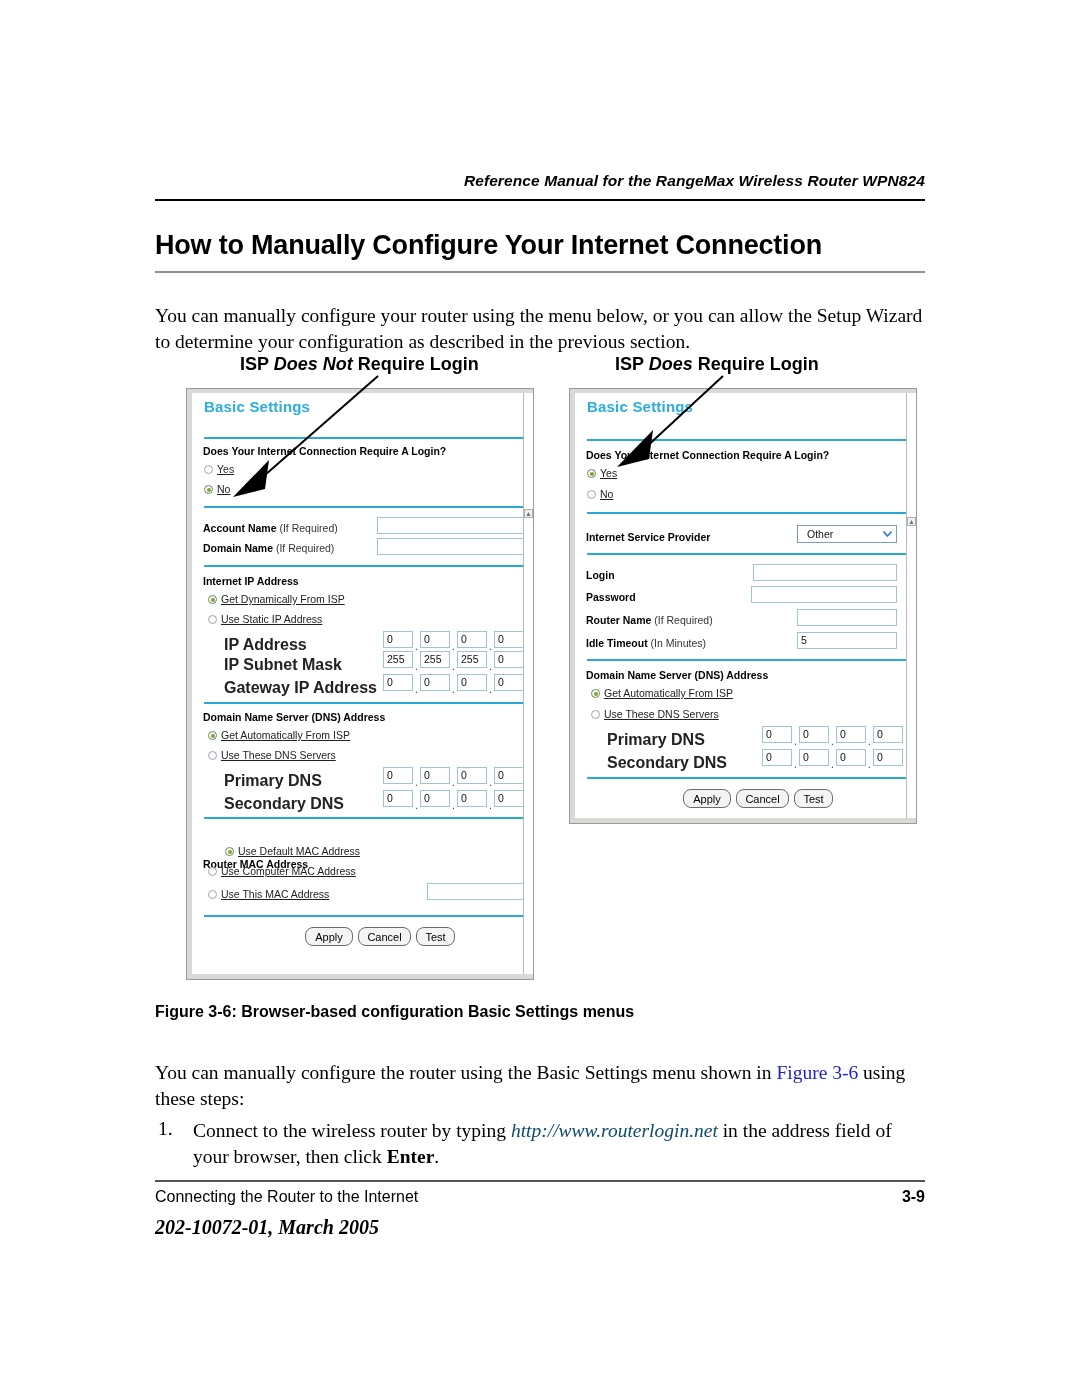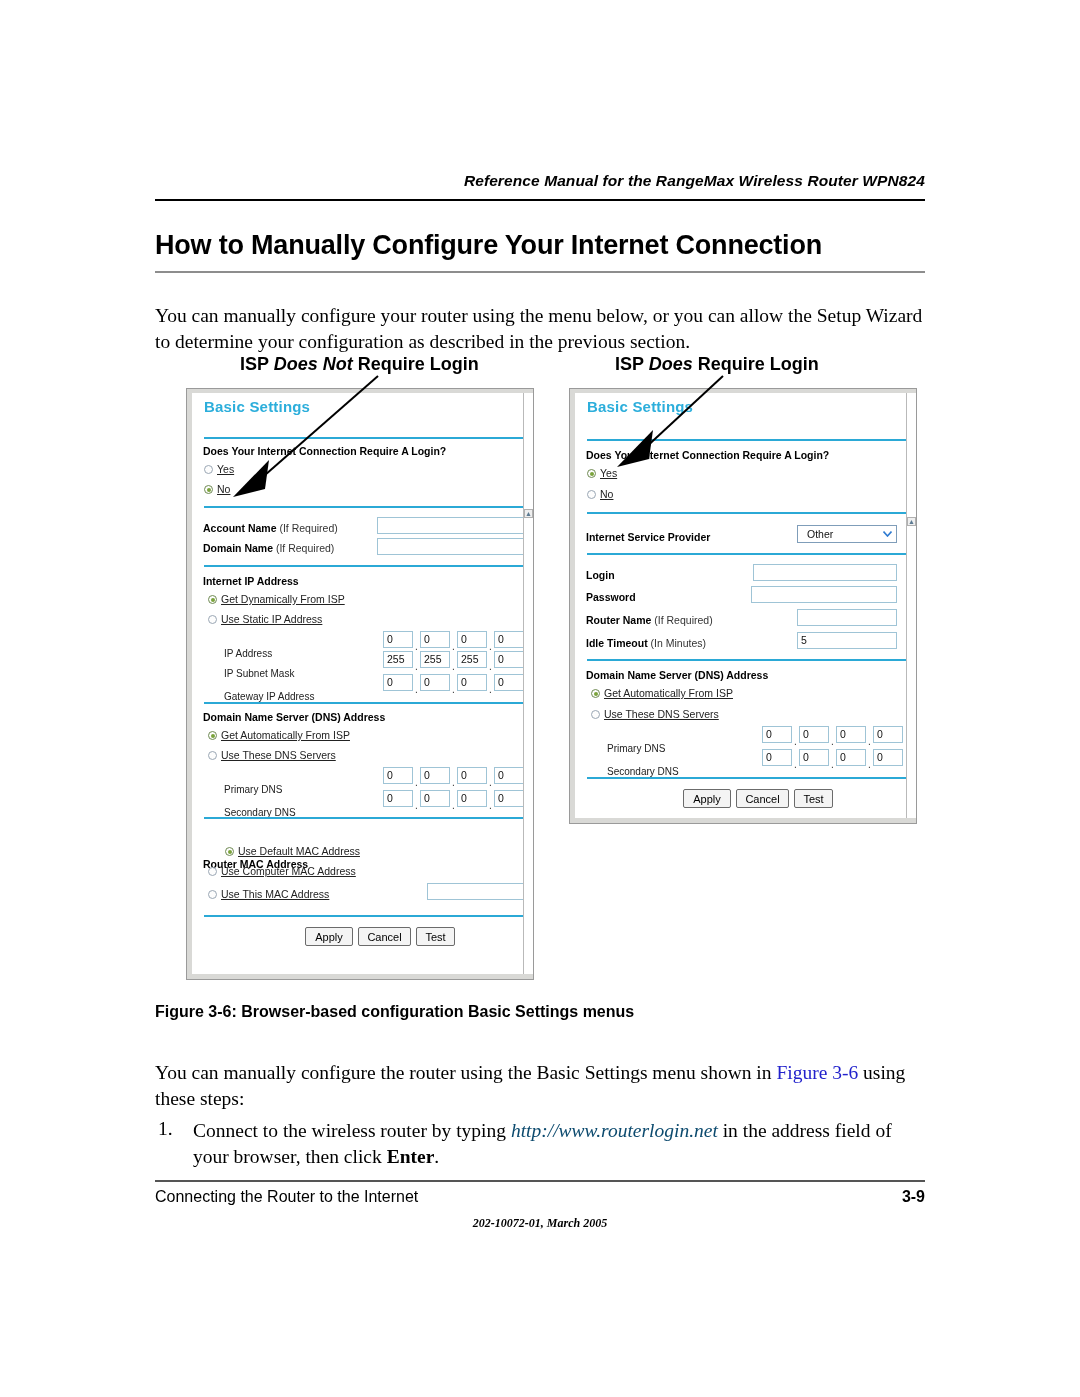--- a/index.html
+++ b/index.html
@@ -90,21 +90,21 @@
   .panel-title{
     position:absolute;
     color:#2CAEDB;font-weight:bold;font-size:15px;letter-spacing:.2px;
   }
   .hr-blue{position:absolute;height:2px;background:#2BA9D6;}
   .sec-label{
     position:absolute;font-weight:bold;font-size:10.5px;color:#000;white-space:nowrap;
   }
   .sec-label .lt{font-weight:normal;color:#333;margin-top:25px;}
   .fld-label{
-    position:absolute;font-size:10px;color:#222;white-space:nowrap;font-weight:normal;margin-top:12px;
+    position:absolute;font-size:16px;color:#222;white-space:nowrap;font-weight:bold;
   }
   .radio-row{position:absolute;white-space:nowrap;font-size:10.5px;color:#222;text-decoration:underline;}
   .radio{
     display:inline-block;width:9px;height:9px;border-radius:50%;
     border:1px solid #9aa7b4;background:#fdfdfd;vertical-align:-1px;
     box-sizing:border-box;position:relative;
   }
   .radio.on{border-color:#6f8a53;}
   .radio.on:after{
     content:"";position:absolute;left:1.5px;top:1.5px;width:4px;height:4px;
@@ -126,21 +126,21 @@
     border:1px solid #7f9db9;background:#fff;
     font-size:10.5px;color:#111;display:flex;align-items:center;padding-left:9px;
   }
   .selbox .arrowbtn{
     position:absolute;right:1px;top:1px;bottom:1px;width:15px;
     background:#ffffff;display:flex;align-items:center;justify-content:center;
   }
   .selbox .arrowbtn svg{display:block;}
   .btn{
     position:absolute;box-sizing:border-box;
-    border:1px solid #6b6b6b;border-radius:2px;
+    border:1px solid #6b6b6b;border-radius:8px;
     background:#f4f4f4;
     font-size:11px;color:#000;
     display:flex;align-items:center;justify-content:center;
     font-family:"Liberation Sans", sans-serif;
   }
 
   
   .figcap{
     position:absolute;left:155px;top:1003px;width:780px;
     font-family:"Liberation Sans", sans-serif;
@@ -163,22 +163,22 @@
   }
   .foot-left{
     position:absolute;left:155px;top:1188px;
     font-family:"Liberation Sans", sans-serif;font-size:16px;
   }
   .foot-right{
     position:absolute;left:155px;top:1188px;width:770px;text-align:right;
     font-family:"Liberation Sans", sans-serif;font-weight:bold;font-size:16px;
   }
   .foot-center{
-    position:absolute;left:155px;top:1216px;width:770px;text-align:center;
-    font-family:"Liberation Serif", serif;font-style:italic;font-weight:bold;font-size:12px;
+    position:absolute;left:155px;top:1216px;width:770px;
+    font-family:"Liberation Serif", serif;font-style:italic;font-weight:bold;font-size:20px;
   }
 </style>
 </head>
 <body>
 
 <div class="page">
 
   <div class="runhead">Reference Manual for the RangeMax Wireless Router WPN824</div>
   <div class="rule-head"></div>
 

